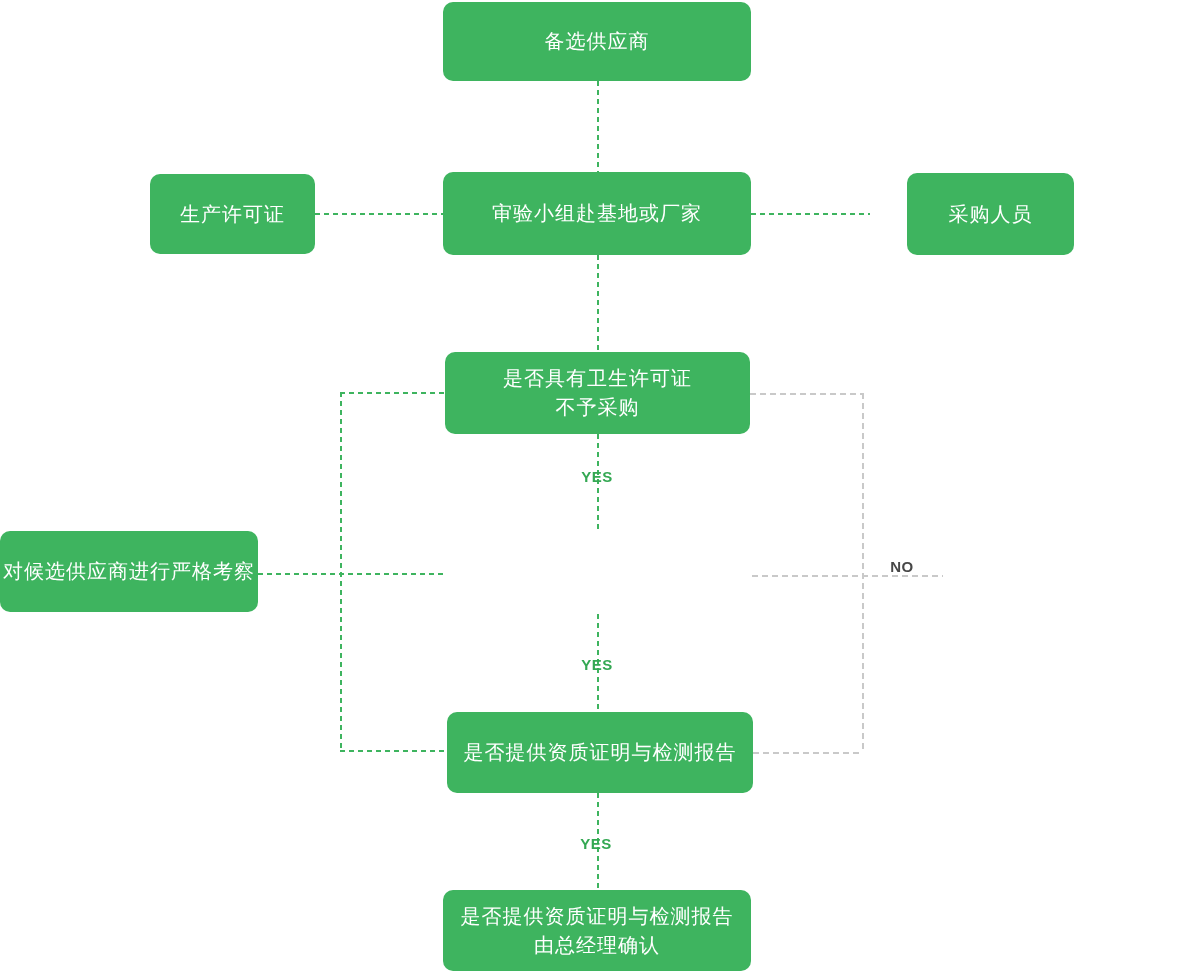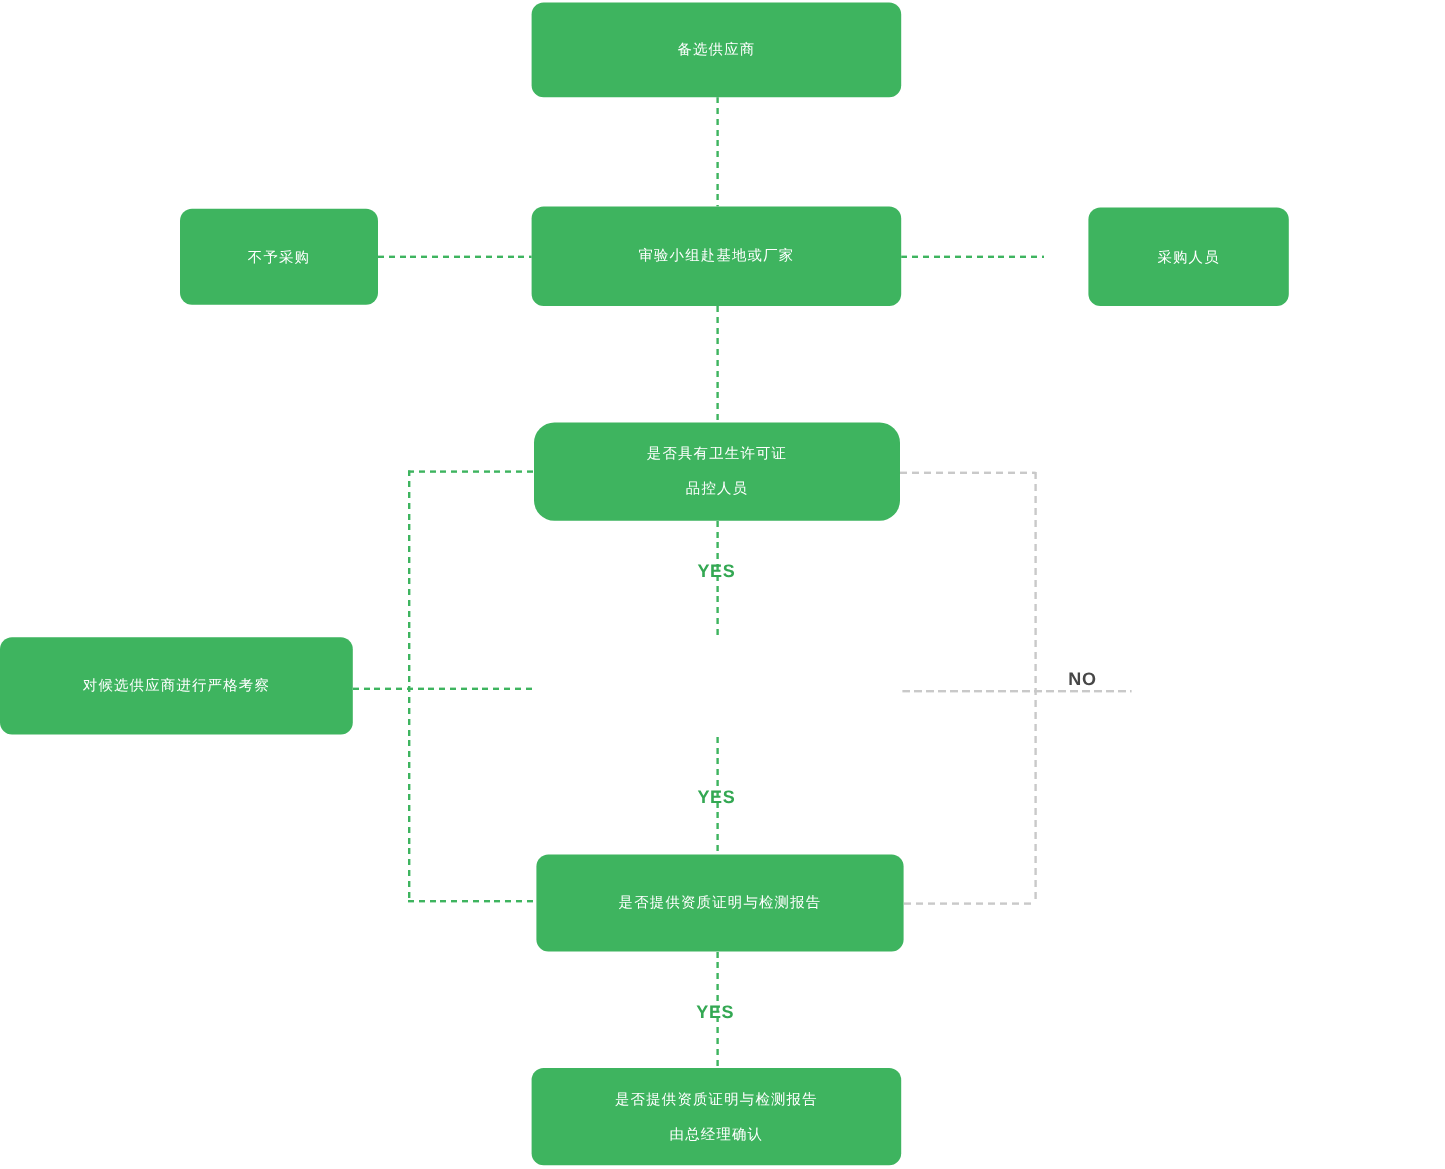--- a/index.html
+++ b/index.html
@@ -15,21 +15,21 @@
     overflow: hidden;
   }
   .node {
     position: absolute;
     display: flex;
     flex-direction: column;
     align-items: center;
     justify-content: center;
     border-radius: 10px;
     text-align: center;
-    font-size: 12px;
+    font-size: 20px;
     letter-spacing: 1px;
     line-height: 29px;
   }
   .node.green {
     background: var(--node-green, #3eb45f);
     color: #ffffff;
   }
   .node.gray {
     background: var(--node-gray-bg, #dcdcdc);
     color: var(--node-gray-text, #4f4f4f);
@@ -74,37 +74,37 @@
 
   <div class="line h gray" style="left:750px; top:393px; width:113px;"></div>
   <div class="line v gray" style="left:862px; top:393px; height:359px;"></div>
   <div class="line h gray" style="left:753px; top:752px; width:110px;"></div>
 
   <div class="node green" style="left:443px; top:2px; width:308px; height:79px;">
     <span>备选供应商</span>
   </div>
 
   <div class="node green" style="left:150px; top:174px; width:165px; height:80px;">
-    <span>不予采购</span>
+    <span>生产许可证</span>
   </div>
 
   <div class="node green" style="left:443px; top:172px; width:308px; height:83px;">
     <span>审验小组赴基地或厂家</span>
   </div>
 
   <div class="node green" style="left:870px; top:173px; width:167px; height:82px;margin-left:37px;">
     <span>采购人员</span>
   </div>
 
-  <div class="node green" style="left:445px; top:352px; width:305px; height:82px;border-radius:17px;">
+  <div class="node green" style="left:445px; top:352px; width:305px; height:82px;">
     <span>是否具有卫生许可证</span>
-    <span>品控人员</span>
+    <span>不予采购</span>
   </div>
 
-  <div class="node green" style="left:0px; top:531px; width:294px; height:81px;">
+  <div class="node green" style="left:0px; top:531px; width:258px; height:81px;">
     <span>对候选供应商进行严格考察</span>
   </div>
 
 
 
   <div class="node green" style="left:447px; top:712px; width:306px; height:81px;">
     <span>是否提供资质证明与检测报告</span>
   </div>
 
   <div class="node green" style="left:443px; top:890px; width:308px; height:81px;">

